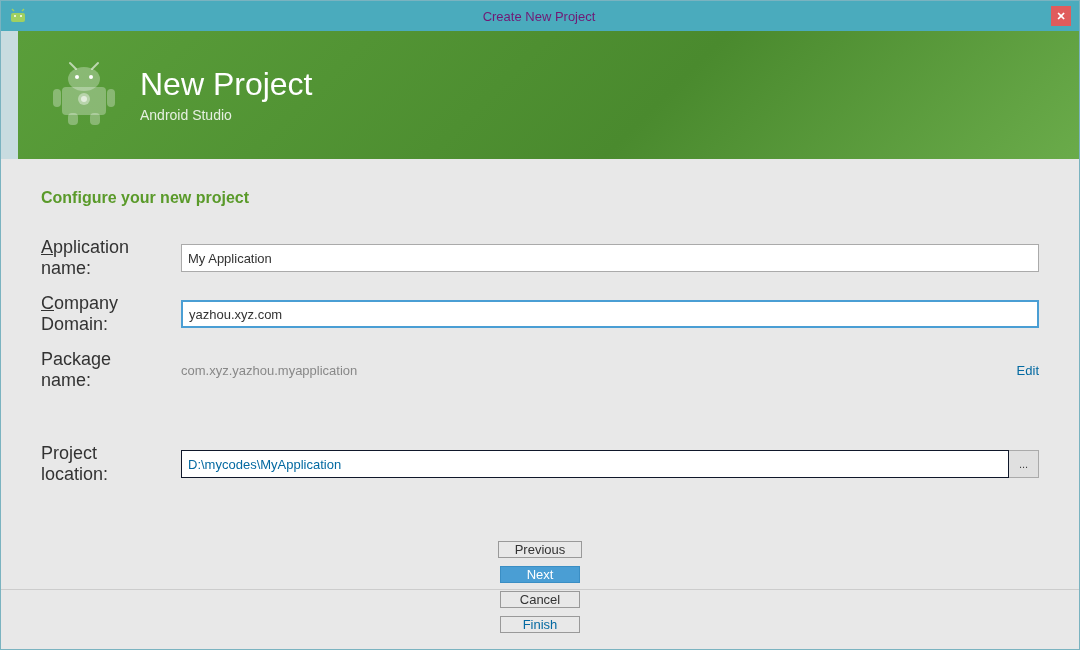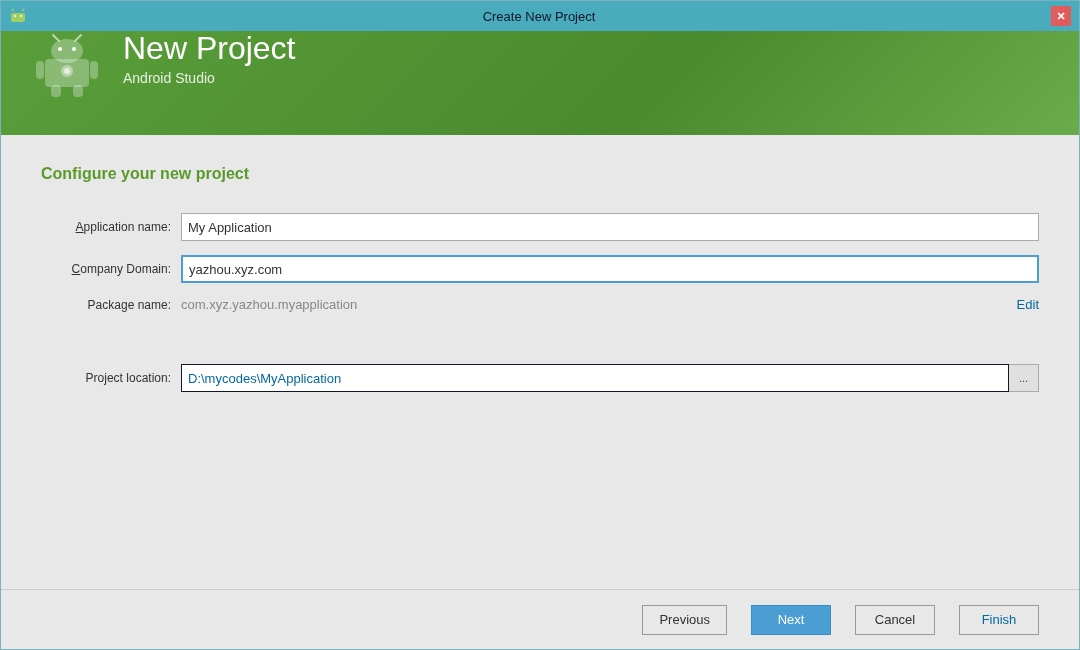--- a/index.html
+++ b/index.html
@@ -29,21 +29,21 @@
       height: 30px;
       background: #4aabbd;
       display: flex;
       align-items: center;
       justify-content: space-between;
       padding: 0 8px;
       flex-shrink: 0;
     }
 
     .title-bar-text {
-      color: #0f172a;
+      color: #701a75;
       font-size: 13px;
       flex: 1;
       text-align: center;
     }
 
     .title-bar-icon {
       width: 18px;
       height: 18px;
       flex-shrink: 0;
     }
@@ -62,25 +62,26 @@
       display: flex;
       align-items: center;
       justify-content: center;
       color: white;
       font-size: 11px;
       font-weight: bold;
     }
 
     .header-band {
       background: linear-gradient(135deg, #5a9e3a 0%, #4a8a2e 60%, #6aab4a 100%);
-      height: 104px;
-      display: flex;
-      align-items: flex-start;
+      height: 128px;
+      display: flex;
+      align-items: center;
       padding: 0 30px;
       flex-shrink: 0;
+      margin-left: 17px;
     }
 
     .android-icon {
       width: 72px;
       height: 72px;
       margin-right: 20px;
       flex-shrink: 0;
     }
 
     .header-text h1 {
@@ -119,24 +120,23 @@
     }
 
     .form-row {
       display: flex;
       align-items: center;
       margin-bottom: 14px;
     }
 
     .form-label {
       width: 140px;
-      text-align: right;
-      padding-right: 10px;
+      padding-right: 20px;
       color: #333;
-      font-size: 12px;
+      font-size: 18px;
       flex-shrink: 0;
     }
 
     .form-label span {
       text-decoration: underline;
     }
 
     .form-input {
       flex: 1;
       height: 28px;
@@ -203,24 +203,25 @@
       color: #444;
       flex-shrink: 0;
     }
 
     .footer {
       height: 60px;
       background: #e8e8e8;
       display: flex;
       align-items: center;
       justify-content: flex-end;
-      padding: 4px 40px;
-      gap: 24px;
+      padding: 16px 40px;
+      gap: 8px;
       border-top: 1px solid #ccc;
       flex-shrink: 0;
+      flex-direction: column;
     }
 
     .footer-btn {
       height: 30px;
       min-width: 80px;
       padding: 0 16px;
       border: 1px solid #999;
       background: #e8e8e8;
       cursor: pointer;
       font-size: 13px;

